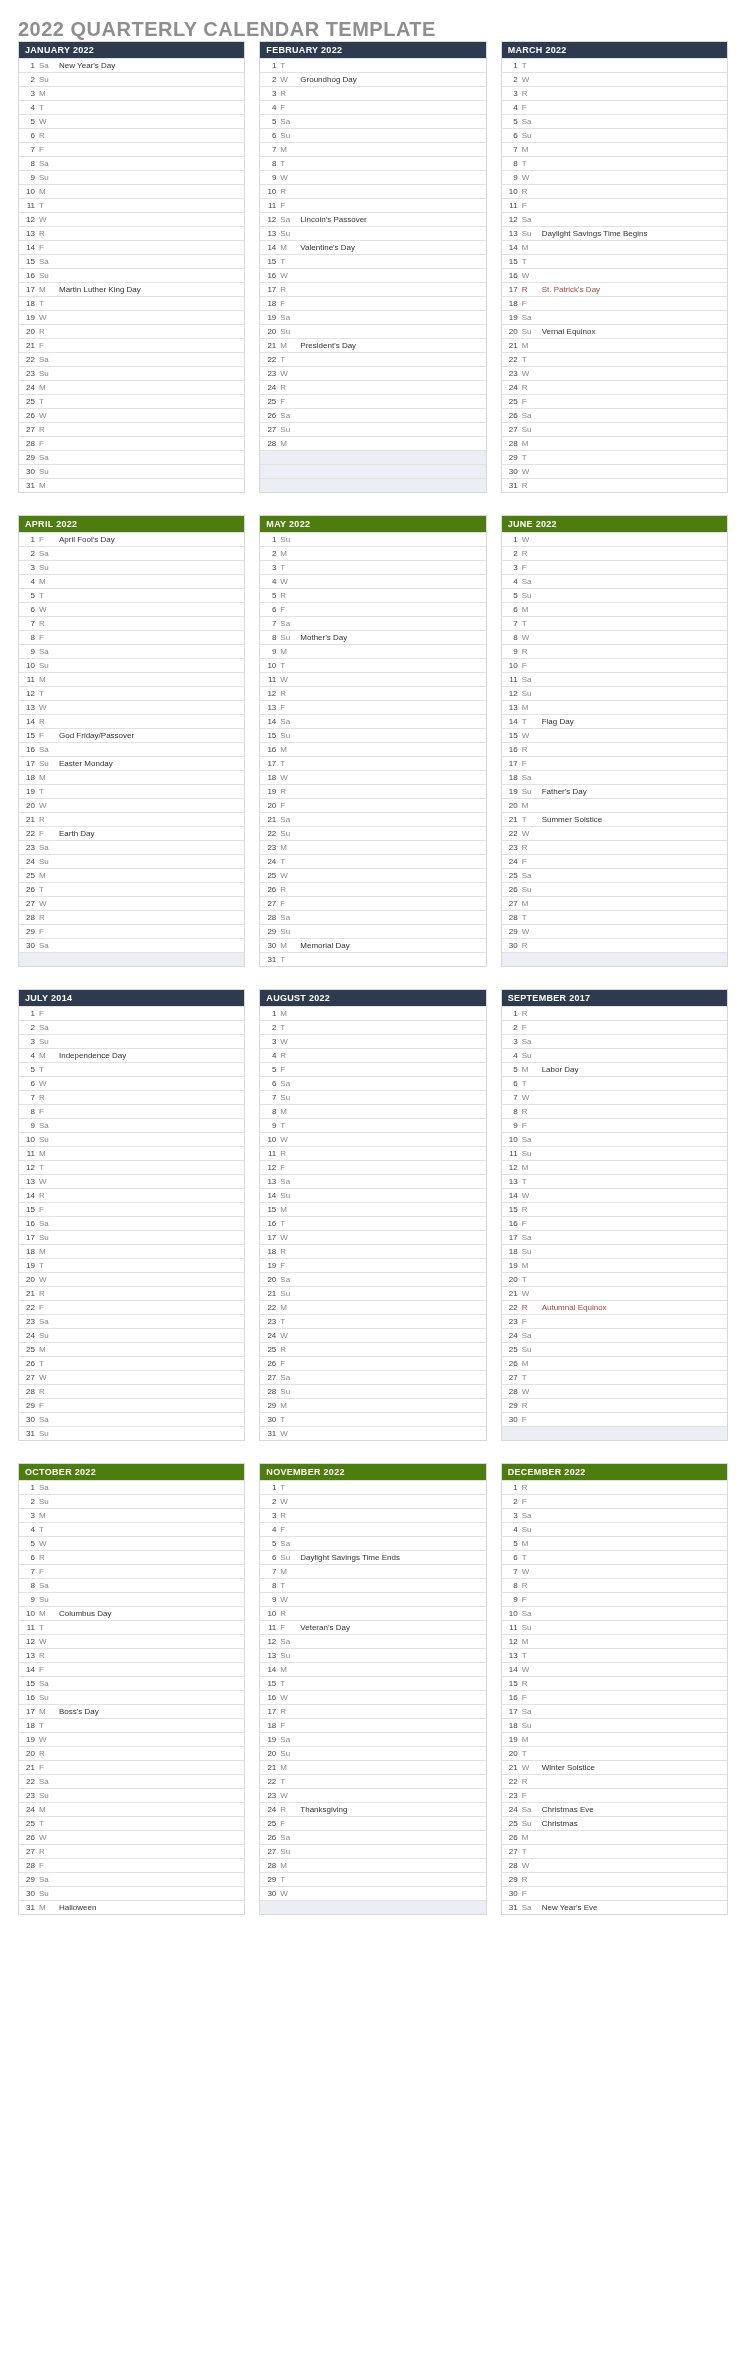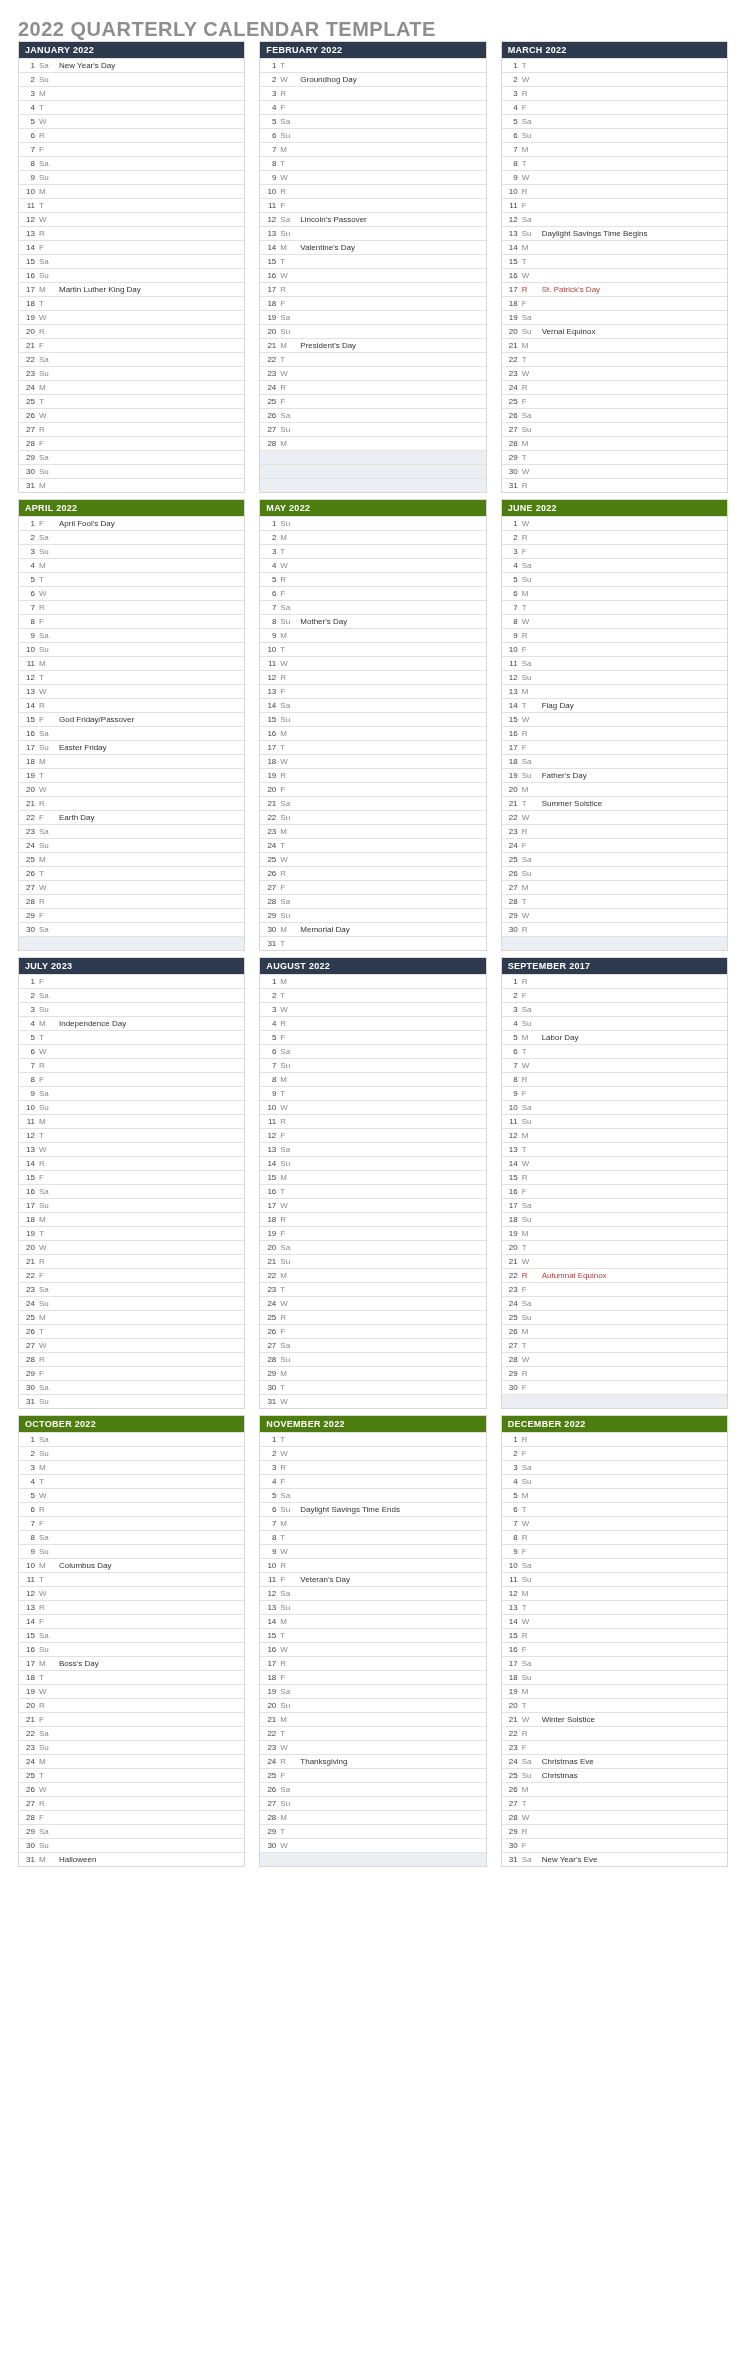--- a/index.html
+++ b/index.html
@@ -12,21 +12,21 @@
   }
   .title {
     font-size: 20px;
     font-weight: bold;
     color: #8e8e8e;
     letter-spacing: 0.5px;
   }
   .quarter {
     display: flex;
     gap: 14px;
-    margin-bottom: 6px;
+    margin-bottom: 22px;
     border-radius: 27px;
   }
   .month {
     flex: 1 1 0;
     border: 1px solid #d8d8d8;
     font-size: 8px;
   }
   .month-header {
     color: #fff;
     font-weight: bold;
@@ -617,21 +617,21 @@
           <div class="day-event">God Friday/Passover</div>
         </div>
         <div class="day-row">
           <div class="day-num">16</div>
           <div class="day-dow">Sa</div>
           <div class="day-event"></div>
         </div>
         <div class="day-row">
           <div class="day-num">17</div>
           <div class="day-dow">Su</div>
-          <div class="day-event">Easter Friday</div>
+          <div class="day-event">Easter Monday</div>
         </div>
         <div class="day-row">
           <div class="day-num">18</div>
           <div class="day-dow">M</div>
           <div class="day-event"></div>
         </div>
         <div class="day-row">
           <div class="day-num">19</div>
           <div class="day-dow">T</div>
           <div class="day-event"></div>
@@ -1001,21 +1001,21 @@
         <div class="day-row">
           <div class="day-num">30</div>
           <div class="day-dow">R</div>
           <div class="day-event"></div>
         </div>
         <div class="day-row filler"></div>
       </div>
     </div>
     <div class="quarter">
       <div class="month">
-        <div class="month-header hdr-dark">JULY 2023</div>
+        <div class="month-header hdr-dark">JULY 2014</div>
         <div class="day-row">
           <div class="day-num">1</div>
           <div class="day-dow">F</div>
           <div class="day-event"></div>
         </div>
         <div class="day-row">
           <div class="day-num">2</div>
           <div class="day-dow">Sa</div>
           <div class="day-event"></div>
         </div>

